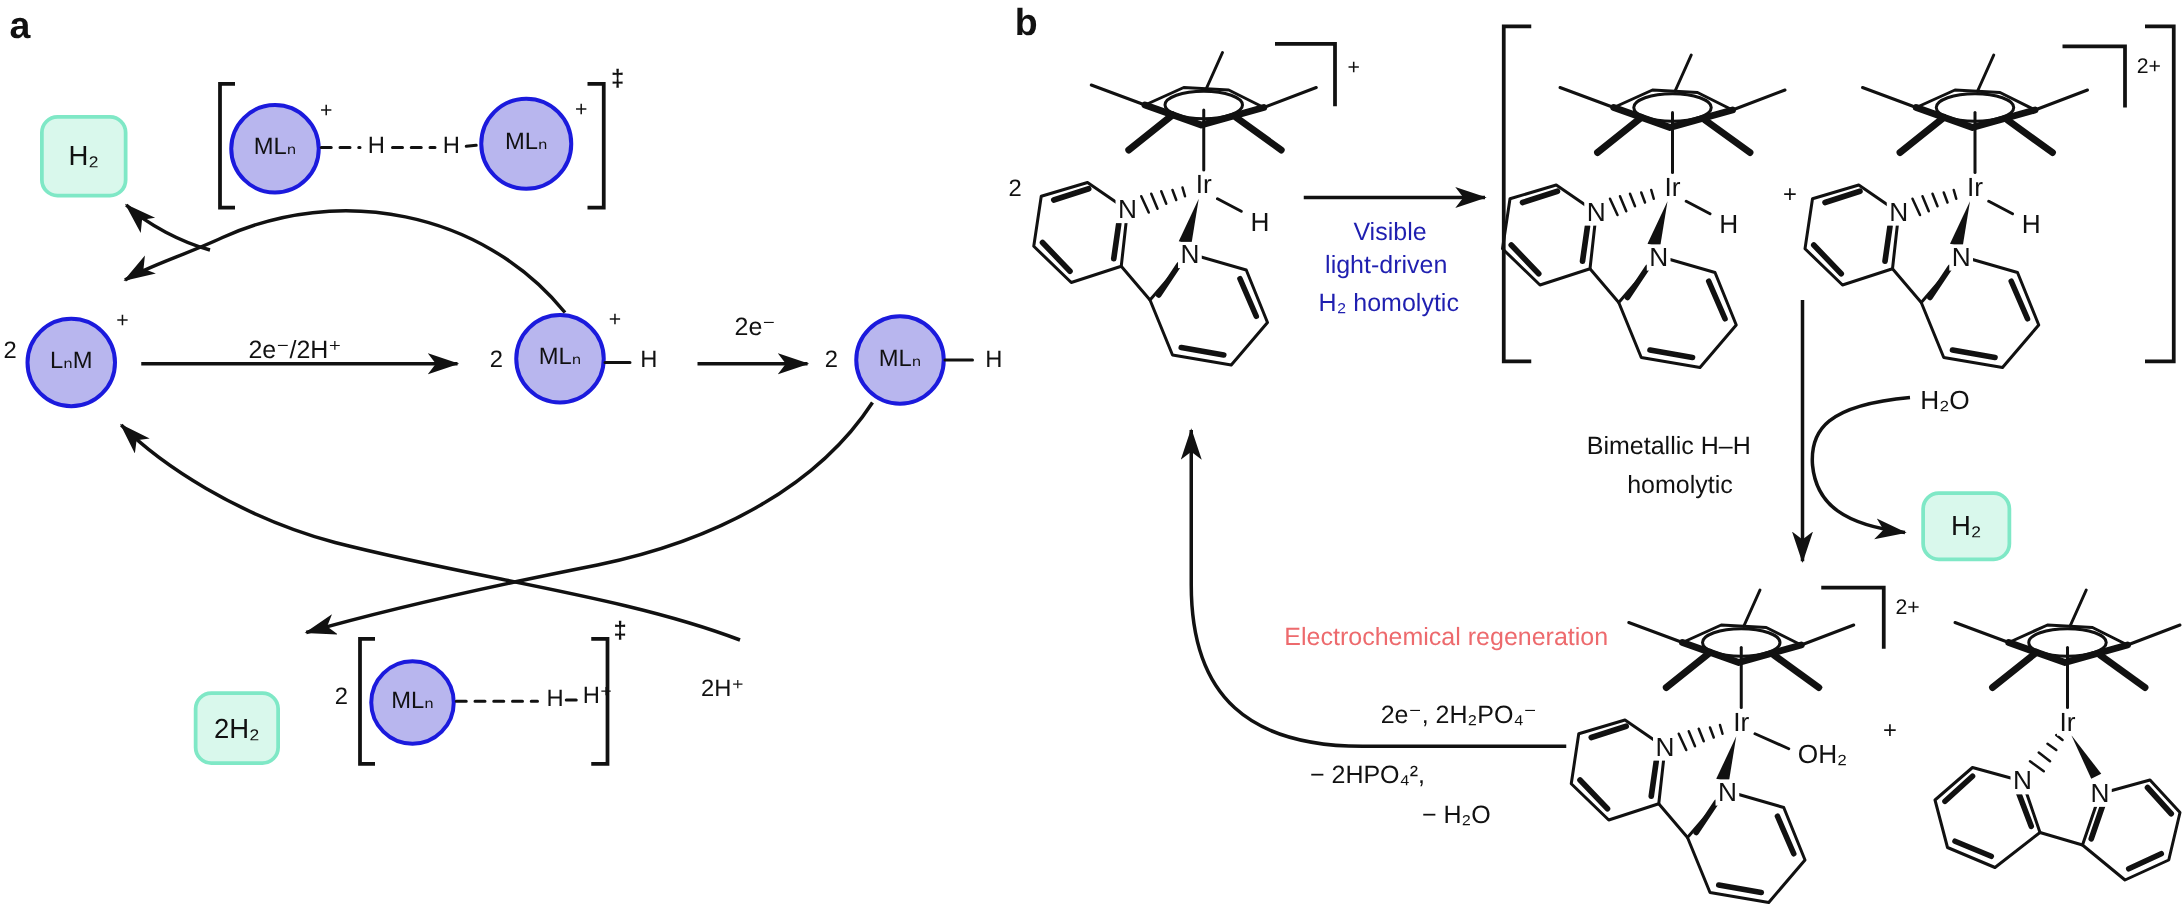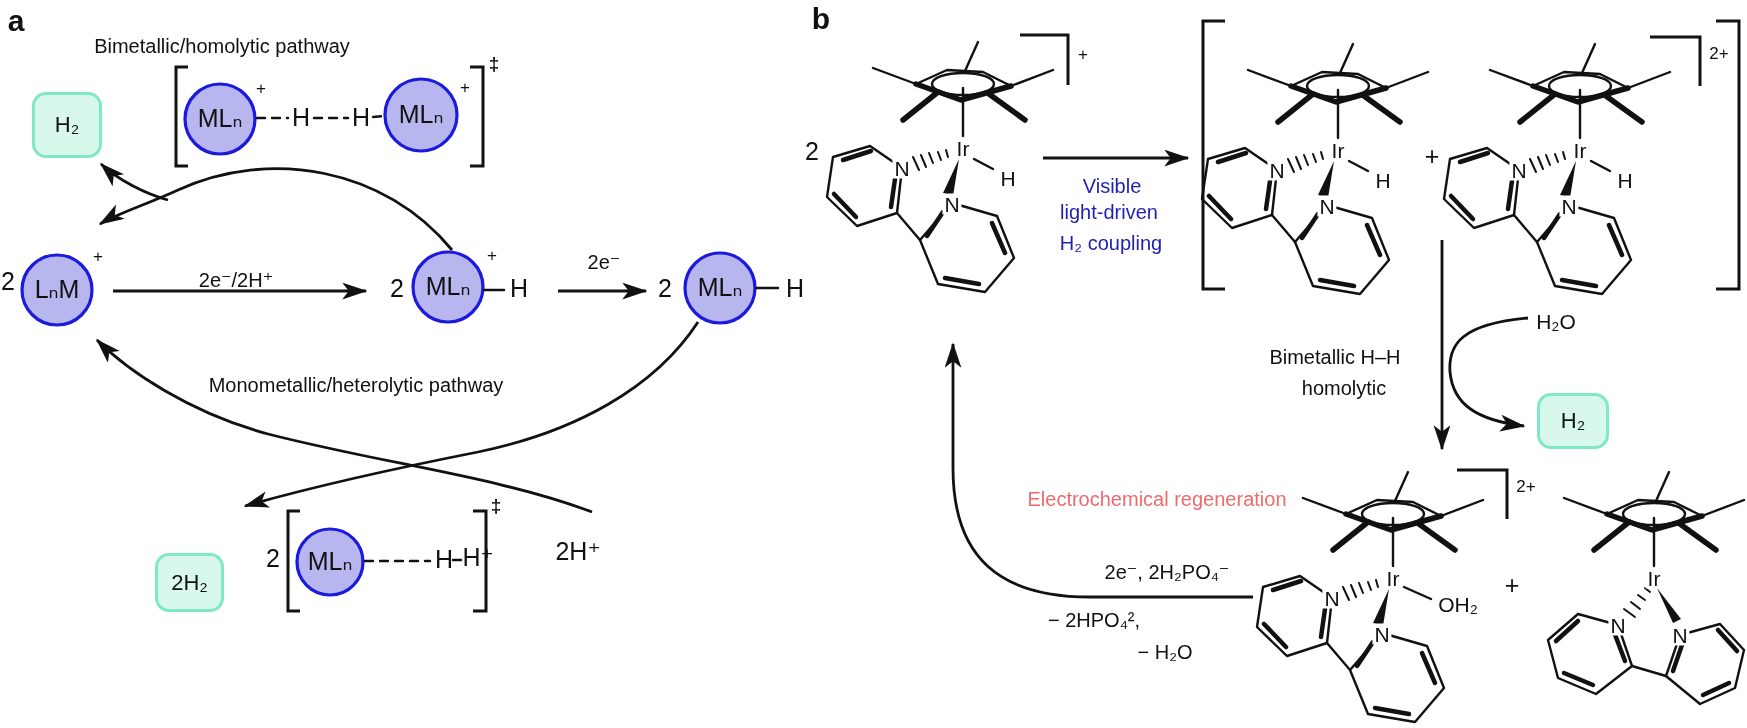--- a/index.html
+++ b/index.html
@@ -2,21 +2,21 @@
 <html style="--accent_blue: #1f1fb0; --accent_red: #ed6a6d; --circle_fill: #b8b6ee; --circle_stroke: #1b1add; --box_fill: #d9f8ec; --box_stroke: #7fe8c6;"><head>
 <meta charset="utf-8">
 <style>
   html,body{margin:0;padding:0;background:#fff}
   #fig{position:relative;width:1747px;height:728px;background:#fff;overflow:hidden;
        font-family:"Liberation Sans","DejaVu Sans",sans-serif;color:#111}
   #fig svg{position:absolute;left:0;top:0}
   .lbl{position:absolute;transform:translate(-50%,-50%);white-space:nowrap;line-height:1}
   .t20{font-size:20px}
   .t21{font-size:21px}
-  .t22{font-size:25px}
+  .t22{font-size:19px}
   .chg{font-size:17px}
   .dd{font-size:19px;font-weight:bold}
   .panel{font-size:30px;font-weight:bold}
   .blue{color:var(--accent_blue)}
   .red{color:var(--accent_red)}
   .atom{background:#fff;padding:0 2px}
   .box{position:absolute;background:var(--box_fill);border:3px solid var(--box_stroke);
        border-radius:14px;display:flex;align-items:center;justify-content:center;font-size:22px}
   .bd{stroke:#111;stroke-width:2.4;fill:none;stroke-linecap:round;stroke-linejoin:round}
   .thin{stroke-width:2}
@@ -131,21 +131,20 @@
 
   <g>
     <path class="crv" marker-end="url(#ah)" d="M 1043,158 L 1188,158"></path>
     <path class="crv" marker-end="url(#ah)" d="M 1442,240 L 1442,449"></path>
     <path class="crv" marker-end="url(#ah)" d="M 1253,597 L 1090,597 C 1000,597 953,558 953,468 L 953,344"></path>
     <path class="crv" marker-end="url(#ah)" d="M 1528,318 C 1462,324 1448,344 1450,372 C 1453,404 1476,420 1524,426"></path>
   </g>
 </svg>
 
 <div class="lbl panel" style="left:16px;top:21px">a</div>
-<div class="lbl t20" style="left:222px;top:46px">Bimetallic/homolytic pathway</div>
 
 <div class="box" style="left:32px;top:92px;width:64px;height:60px">
   <span>H₂</span>
 </div>
 
 <div class="lbl t22" style="left:220px;top:118px">MLₙ</div>
 <div class="lbl chg" style="left:261px;top:88px">+</div>
 <div class="lbl t22" style="left:301px;top:117px">H</div>
 <div class="lbl t22" style="left:361px;top:117px">H</div>
 <div class="lbl t22" style="left:421px;top:114px">MLₙ</div>
@@ -160,53 +159,52 @@
 <div class="lbl t22" style="left:397px;top:288px">2</div>
 <div class="lbl t22" style="left:448px;top:286px">MLₙ</div>
 <div class="lbl chg" style="left:492px;top:255px">+</div>
 <div class="lbl t22" style="left:519px;top:288px">H</div>
 <div class="lbl t20" style="left:604px;top:262px">2e⁻</div>
 
 <div class="lbl t22" style="left:665px;top:288px">2</div>
 <div class="lbl t22" style="left:720px;top:287px">MLₙ</div>
 <div class="lbl t22" style="left:795px;top:288px">H</div>
 
-<div class="lbl t20" style="left:356px;top:385px">Monometallic/heterolytic pathway</div>
 
 <div class="box" style="left:155px;top:553px;width:63px;height:53px">
   <span>2H₂</span>
 </div>
 
 <div class="lbl t22" style="left:273px;top:558px">2</div>
 <div class="lbl t22" style="left:330px;top:561px">MLₙ</div>
 <div class="lbl t22" style="left:444px;top:559px">H</div>
 <div class="lbl t22" style="left:478px;top:557px">H⁺</div>
 <div class="lbl dd" style="left:496px;top:505px">‡</div>
 <div class="lbl t22" style="left:578px;top:551px">2H⁺</div>
 
 <div class="lbl panel" style="left:821px;top:19px">b</div>
 <div class="lbl t22" style="left:812px;top:151px">2</div>
 <div class="lbl chg" style="left:1083px;top:54px">+</div>
 
 <div class="lbl t20 blue" style="left:1112px;top:186px">Visible</div>
 <div class="lbl t20 blue" style="left:1109px;top:212px">light-driven</div>
-<div class="lbl t20 blue" style="left:1111px;top:243px">H₂ coupling</div>
+<div class="lbl t20 blue" style="left:1111px;top:243px">H₂ homolytic</div>
 
 <div class="lbl t22" style="left:1432px;top:156px">+</div>
 <div class="lbl chg" style="left:1719px;top:53px">2+</div>
 
 <div class="lbl t21 atom" style="left:1556px;top:321px">H₂O</div>
 <div class="lbl t20" style="left:1335px;top:357px">Bimetallic H–H</div>
 <div class="lbl t20" style="left:1344px;top:388px">homolytic</div>
 
 <div class="box" style="left:1537px;top:393px;width:66px;height:50px">
   <span>H₂</span>
 </div>
 
-<div class="lbl t20 red" style="left:1157px;top:499px">Electrochemical regeneration</div>
+<div class="lbl t20 red" style="left:1157px;top:510px">Electrochemical regeneration</div>
 <div class="lbl t20" style="left:1167px;top:572px">2e⁻, 2H₂PO₄⁻</div>
 <div class="lbl t20" style="left:1094px;top:620px">− 2HPO₄²,</div>
 <div class="lbl t20" style="left:1165px;top:652px">− H₂O</div>
 
 <div class="lbl chg" style="left:1526px;top:486px">2+</div>
 <div class="lbl t22" style="left:1512px;top:585px">+</div>
 <div class="lbl t21 atom" style="left:1458px;top:604px">OH₂</div>
 
 <div class="lbl t21 atom" style="left:963px;top:148px">Ir</div>
 <div class="lbl t21 atom" style="left:1338px;top:150px">Ir</div>

